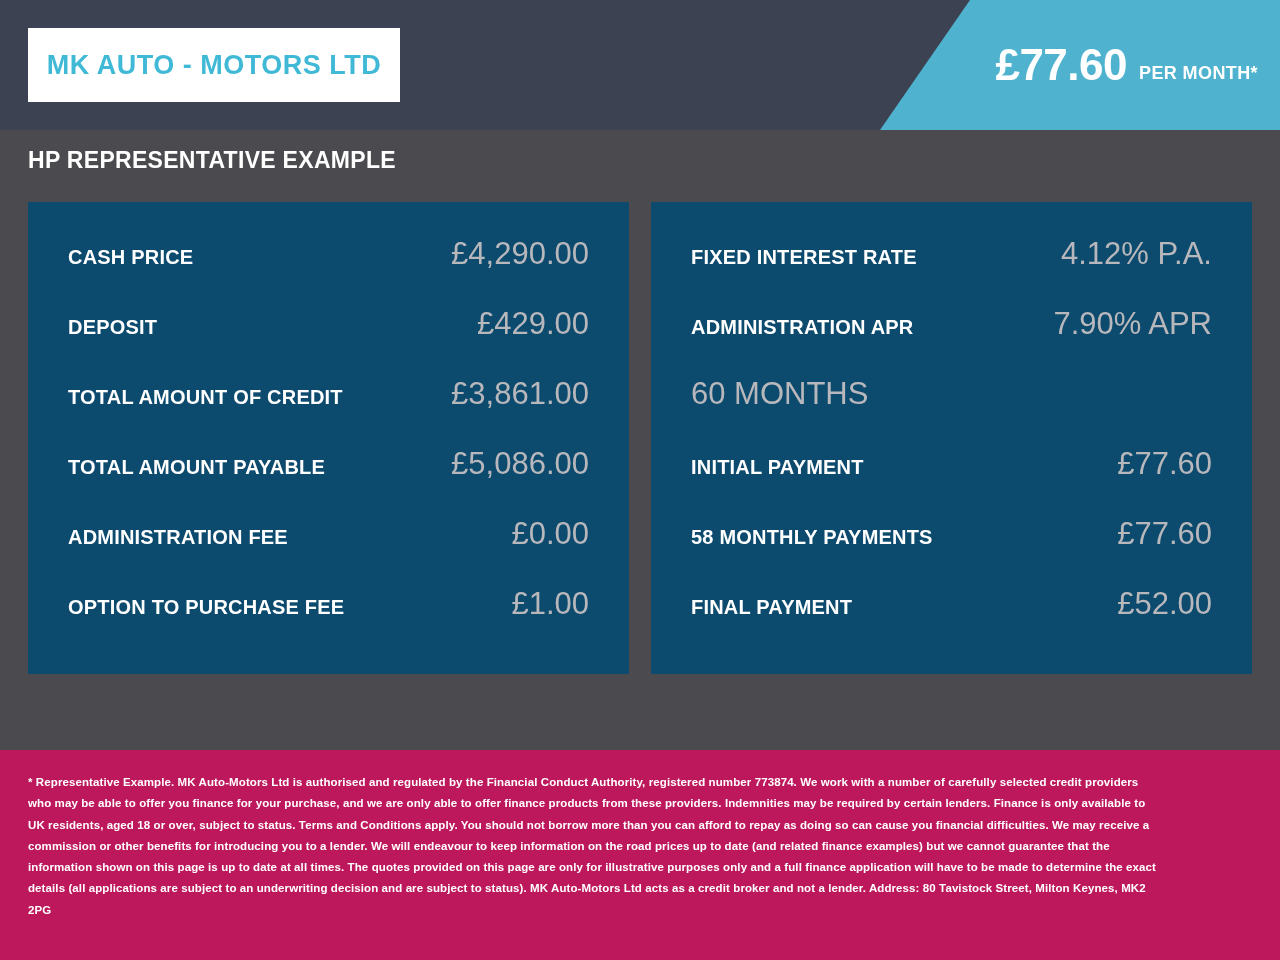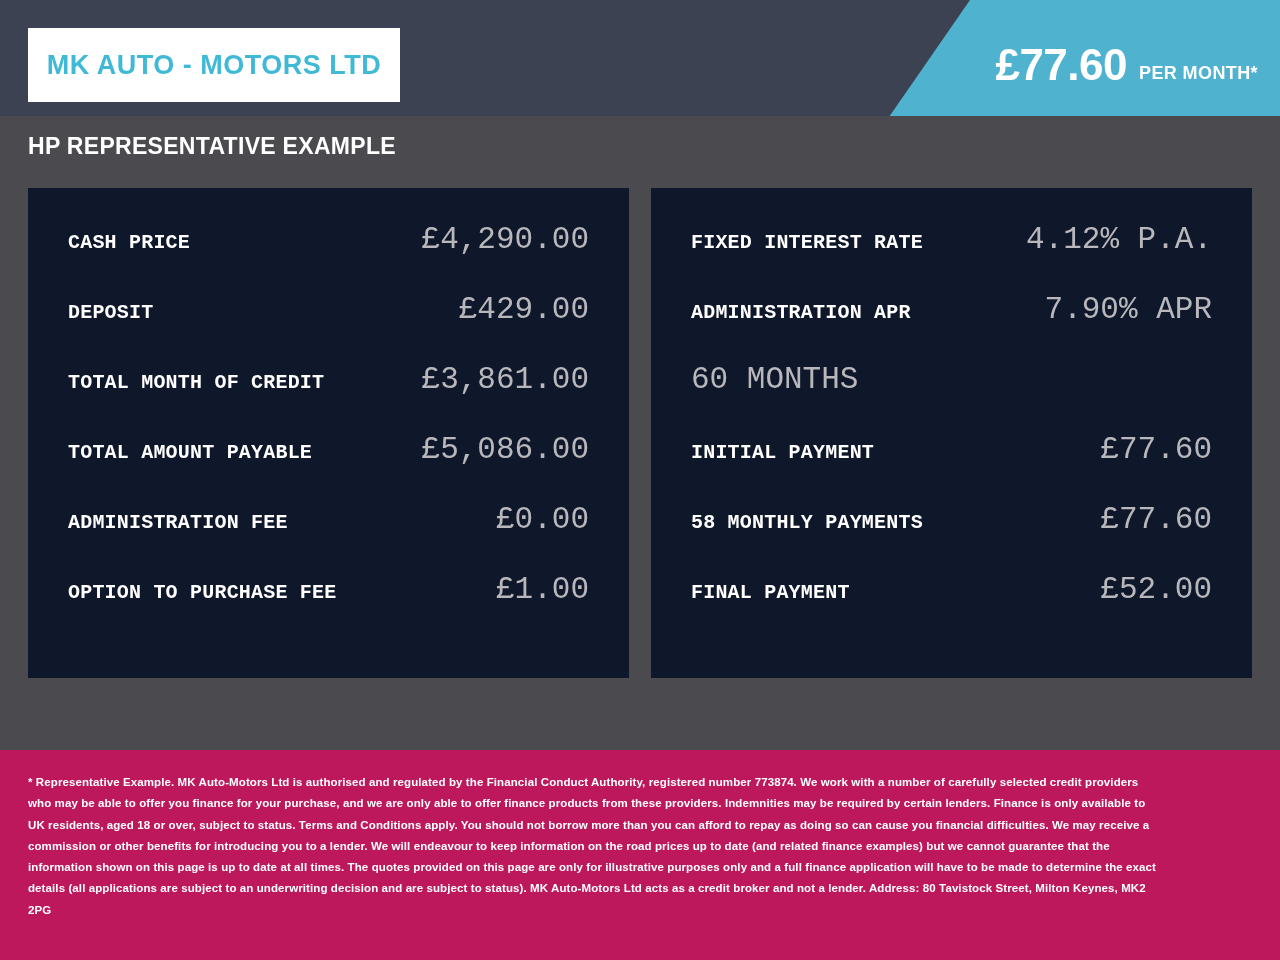--- a/index.html
+++ b/index.html
@@ -15,21 +15,21 @@
     position: relative;
     width: 1280px;
     height: 960px;
     background: #4a4a4f;
   }
 
   
   .header {
     position: relative;
     width: 1280px;
-    height: 116px;
+    height: 130px;
     background: #3c4252;
     overflow: hidden;
   }
   .header-teal {
     position: absolute;
     top: 0;
     right: 0;
     width: 400px;
     height: 130px;
     background: #4fb3cf;
@@ -98,23 +98,22 @@
     padding-top: 17px;
   }
 
   .columns {
     display: flex;
     gap: 22px;
     margin-top: 28px;
   }
   .panel {
     flex: 1 1 0;
-    background: #0f172a;
-    padding: 34px 40px 36px 40px;
-    font-family: Liberation Mono, monospace;
+    background: #0c4a6e;
+    padding: 34px 40px 18px 40px;
   }
   .row {
     display: flex;
     align-items: baseline;
     justify-content: space-between;
     height: 70px;
   }
   .row-label {
     color: #ffffff;
     font-size: 20px;
@@ -172,21 +171,21 @@
       <div class="panel">
         <div class="row">
           <span class="row-label">CASH PRICE</span>
           <span class="row-value">£4,290.00</span>
         </div>
         <div class="row">
           <span class="row-label">DEPOSIT</span>
           <span class="row-value">£429.00</span>
         </div>
         <div class="row">
-          <span class="row-label">TOTAL MONTH OF CREDIT</span>
+          <span class="row-label">TOTAL AMOUNT OF CREDIT</span>
           <span class="row-value">£3,861.00</span>
         </div>
         <div class="row">
           <span class="row-label">TOTAL AMOUNT PAYABLE</span>
           <span class="row-value">£5,086.00</span>
         </div>
         <div class="row">
           <span class="row-label">ADMINISTRATION FEE</span>
           <span class="row-value">£0.00</span>
         </div>

